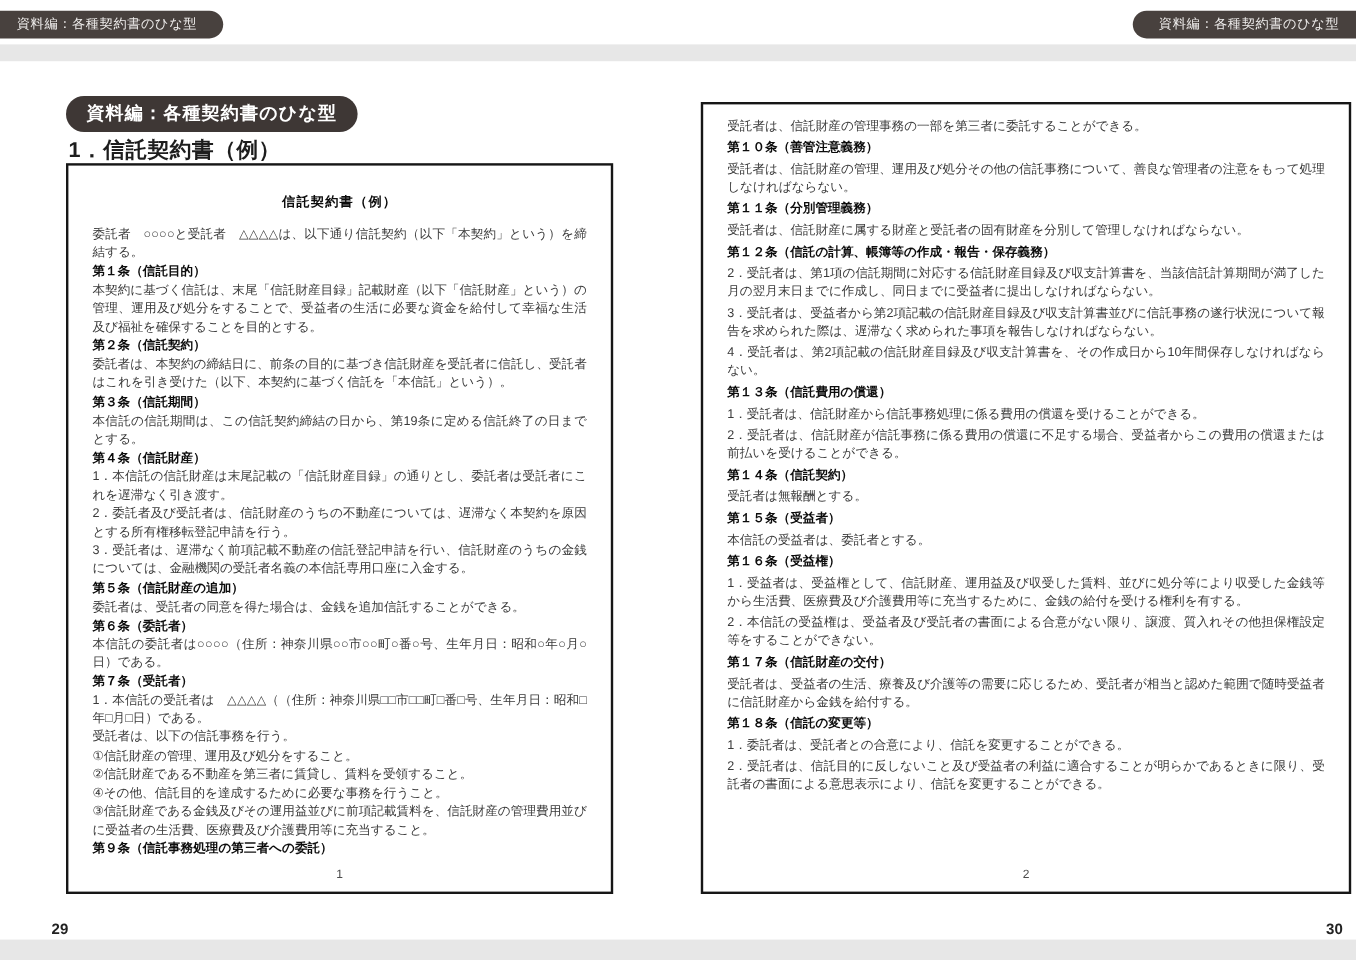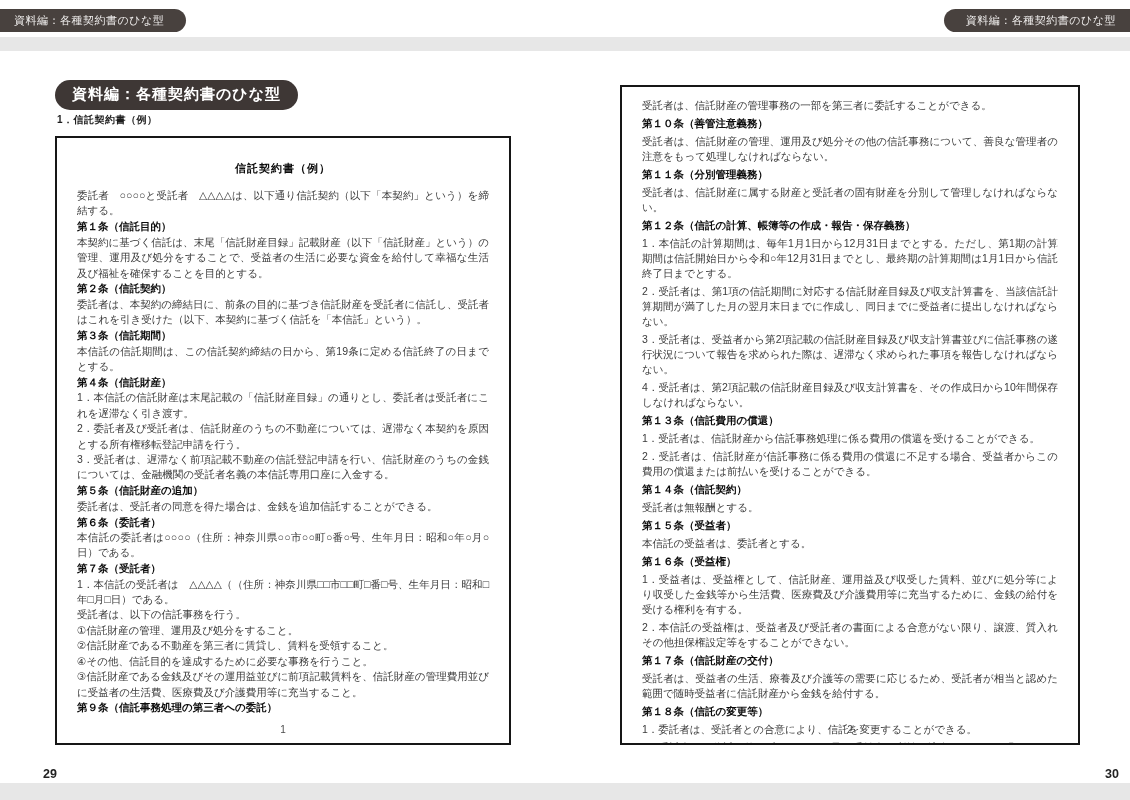--- a/index.html
+++ b/index.html
@@ -21,29 +21,29 @@
   .band--top{top:37px;height:14px;}
   .band--bottom{bottom:0;height:17px;}
   
   .section-badge{
     position:absolute;left:55px;top:80px;
     background:#3e3735;color:#ffffff;font-weight:bold;font-size:15px;
     padding:5px 17px 6px;border-radius:16px;letter-spacing:1px;white-space:nowrap;
   }
   .section-sub{
     position:absolute;left:57px;top:113px;
-    color:#1d1d1d;font-weight:bold;font-size:10px;letter-spacing:.5px;
+    color:#1d1d1d;font-weight:bold;font-size:18px;letter-spacing:.5px;
   }
   
   .sheet{
     position:absolute;box-sizing:border-box;background:#ffffff;
     border:2px solid #161616;overflow:hidden;
   }
   .sheet--left{left:55px;top:136px;width:456px;height:609px;padding:21px 20px 24px;}
-  .sheet--right{left:620px;top:85px;width:460px;height:660px;padding:11px 20px 24px;}
+  .sheet--right{left:584px;top:85px;width:542px;height:660px;padding:11px 20px 24px;}
   .doc-title{
     text-align:center;font-weight:bold;font-size:11px;color:#0c0c0c;
     margin:2px 0 12px;letter-spacing:1px;
   }
   .doc-intro{margin:0 0 15px;}
   .doc-text, .blk{
     font-size:10.5px;color:#3a3a3a;text-align:justify;
     line-height:15.4px;margin:0;
   }
   .sheet--right .blk{line-height:15px;margin-bottom:3px;}
@@ -104,21 +104,20 @@
 </div>
 
 <div class="sheet sheet--right">
   <div>
       <p class="blk blk-body">受託者は、信託財産の管理事務の一部を第三者に委託することができる。</p>
       <p class="blk blk-heading">第１０条（善管注意義務）</p>
       <p class="blk blk-body">受託者は、信託財産の管理、運用及び処分その他の信託事務について、善良な管理者の注意をもって処理しなければならない。</p>
       <p class="blk blk-heading">第１１条（分別管理義務）</p>
       <p class="blk blk-body">受託者は、信託財産に属する財産と受託者の固有財産を分別して管理しなければならない。</p>
       <p class="blk blk-heading">第１２条（信託の計算、帳簿等の作成・報告・保存義務）</p>
-      <p class="blk blk-body">1．本信託の計算期間は、毎年1月1日から12月31日までとする。ただし、第1期の計算期間は信託開始日から令和○年12月31日までとし、最終期の計算期間は1月1日から信託終了日までとする。</p>
       <p class="blk blk-body">2．受託者は、第1項の信託期間に対応する信託財産目録及び収支計算書を、当該信託計算期間が満了した月の翌月末日までに作成し、同日までに受益者に提出しなければならない。</p>
       <p class="blk blk-body">3．受託者は、受益者から第2項記載の信託財産目録及び収支計算書並びに信託事務の遂行状況について報告を求められた際は、遅滞なく求められた事項を報告しなければならない。</p>
       <p class="blk blk-body">4．受託者は、第2項記載の信託財産目録及び収支計算書を、その作成日から10年間保存しなければならない。</p>
       <p class="blk blk-heading">第１３条（信託費用の償還）</p>
       <p class="blk blk-body">1．受託者は、信託財産から信託事務処理に係る費用の償還を受けることができる。</p>
       <p class="blk blk-body">2．受託者は、信託財産が信託事務に係る費用の償還に不足する場合、受益者からこの費用の償還または前払いを受けることができる。</p>
       <p class="blk blk-heading">第１４条（信託契約）</p>
       <p class="blk blk-body">受託者は無報酬とする。</p>
       <p class="blk blk-heading">第１５条（受益者）</p>
       <p class="blk blk-body">本信託の受益者は、委託者とする。</p>

